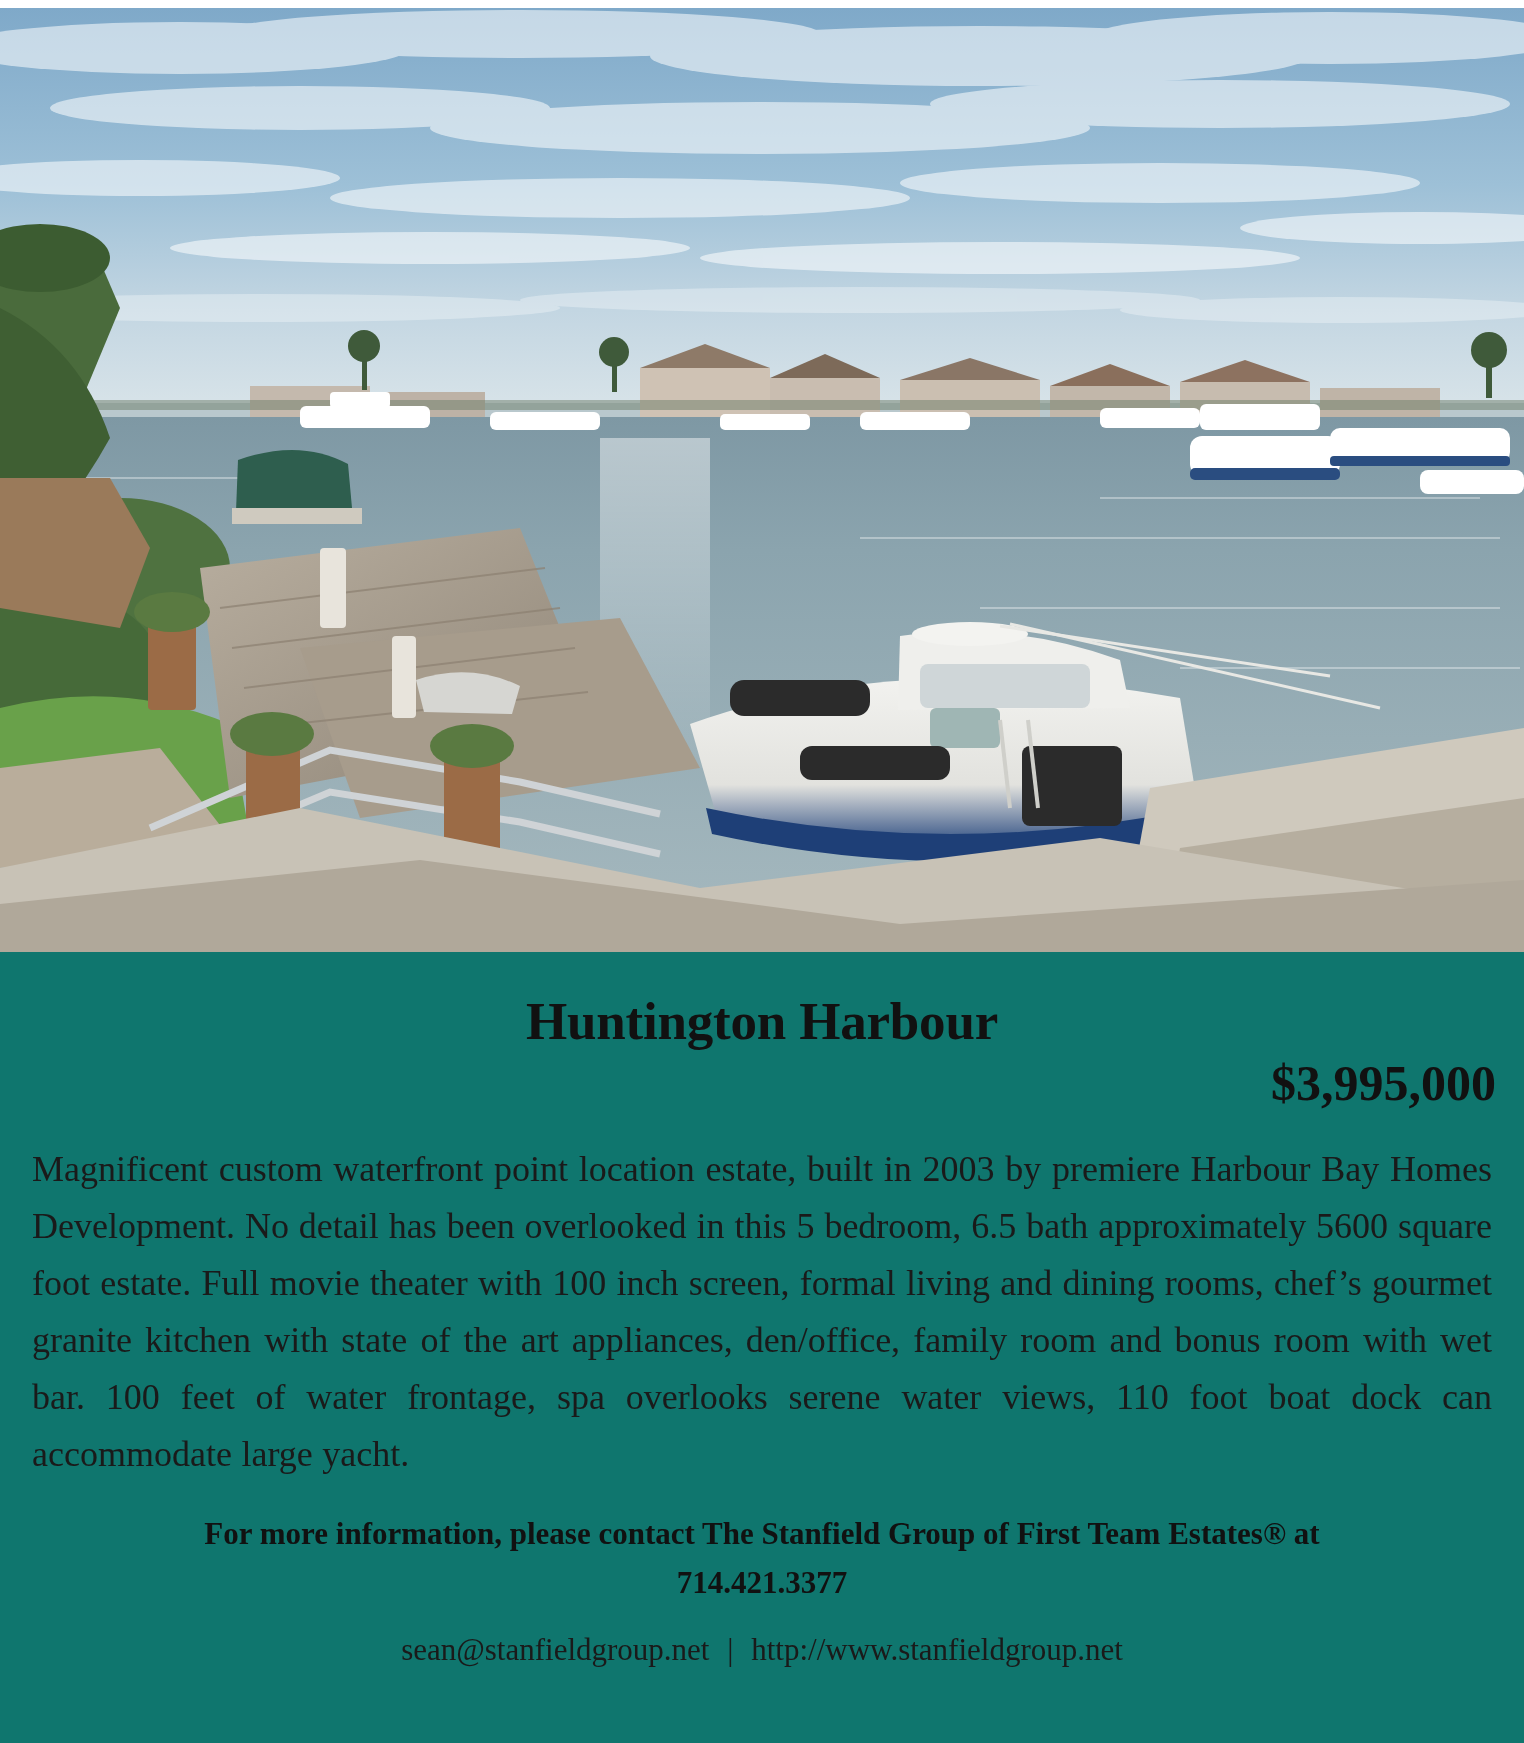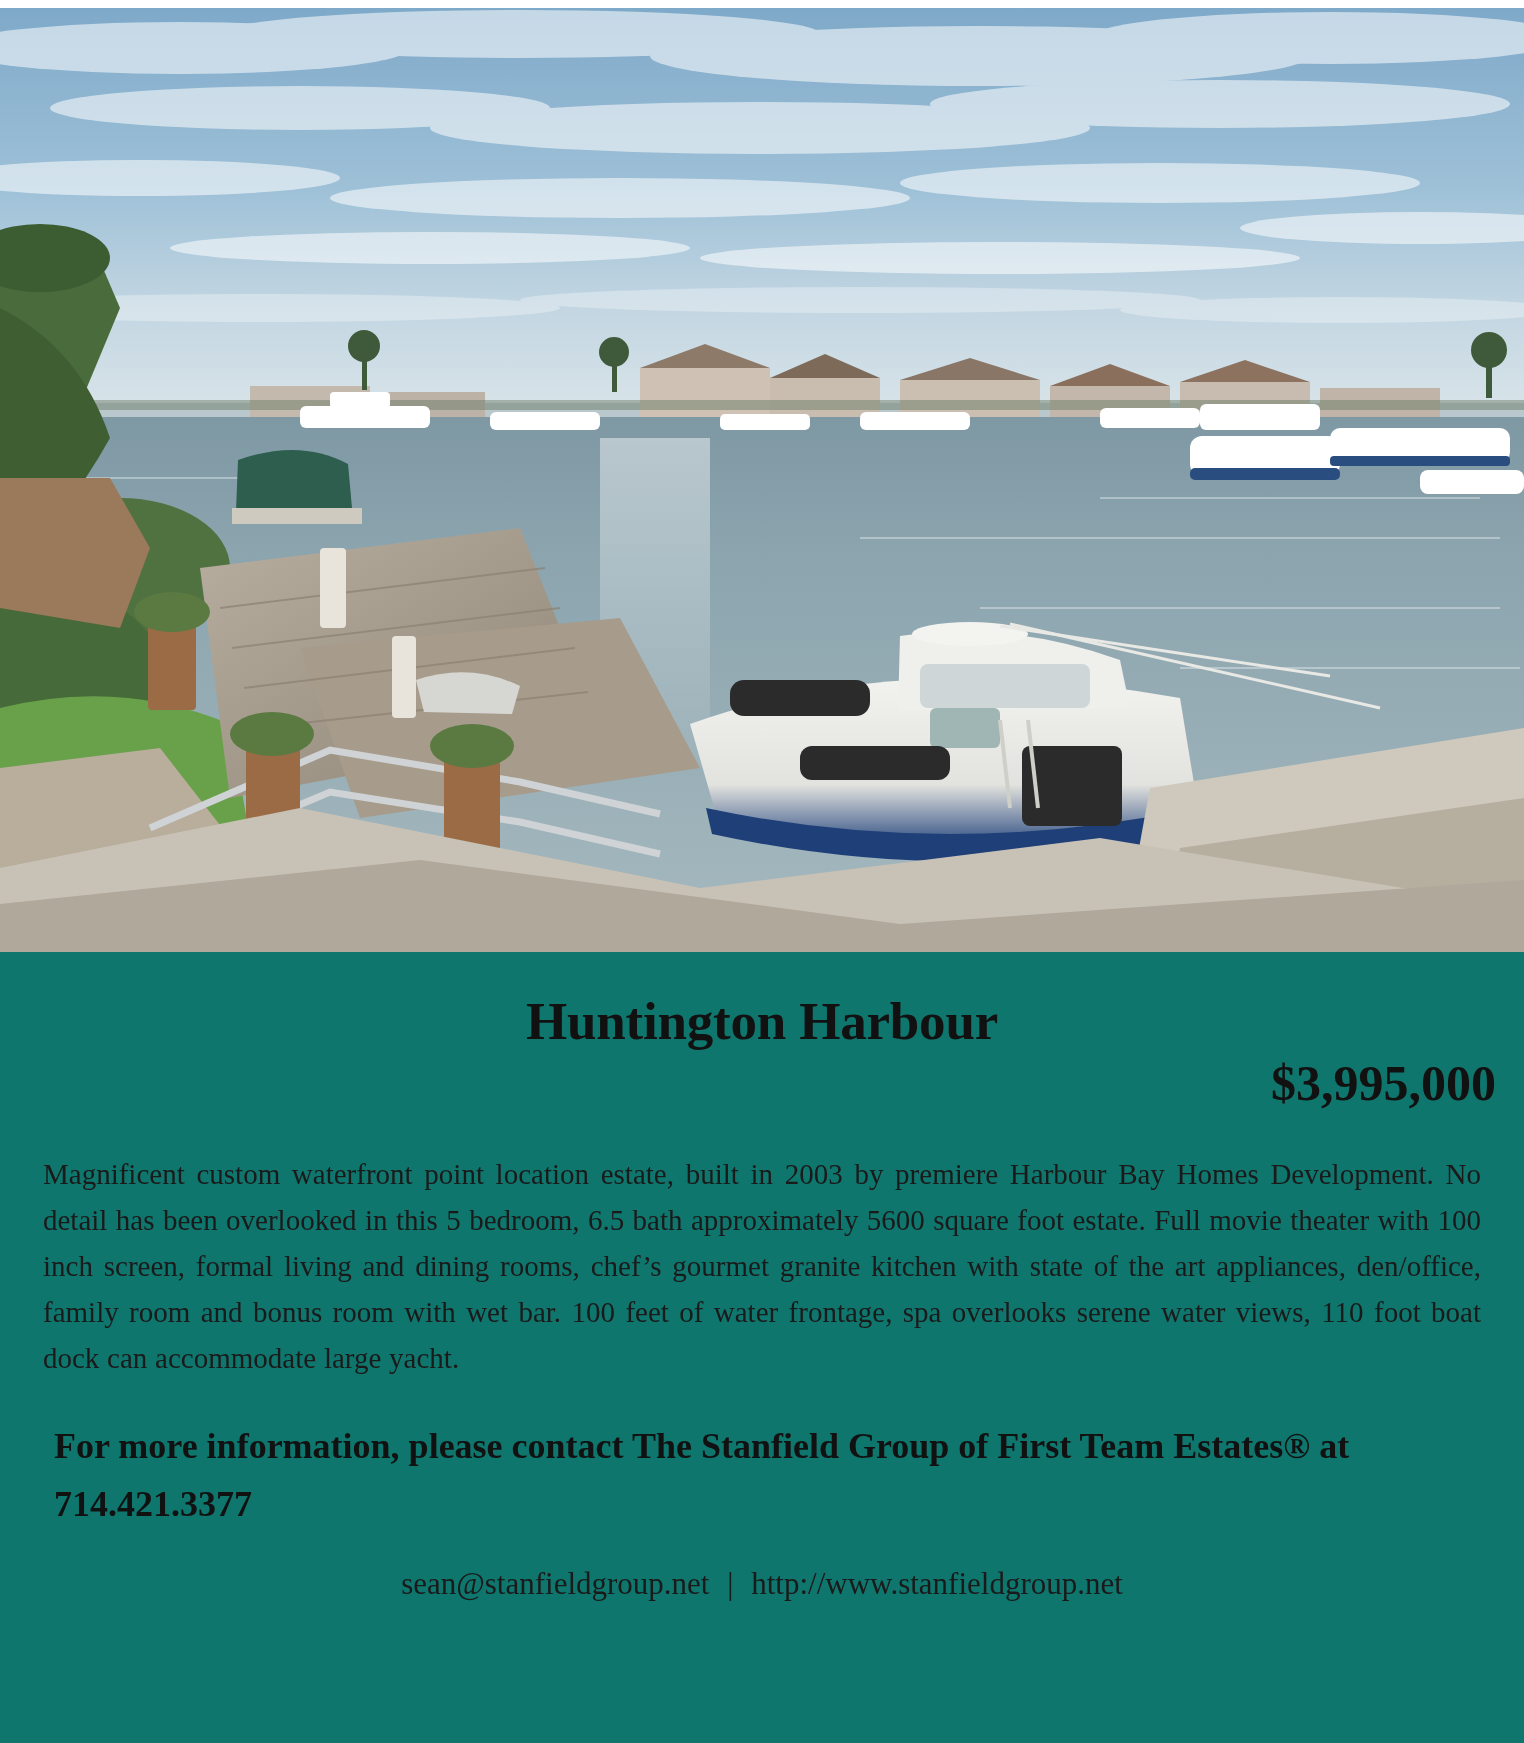--- a/index.html
+++ b/index.html
@@ -62,44 +62,44 @@
     padding-top: 4px;
     text-align: right;
     font-family: "Liberation Serif", serif;
     font-weight: bold;
     font-size: 50px;
     color: #111111;
     line-height: 1.12;
   }
 
   .description {
-    margin: 11px;
+    margin: 0;
     padding: 30px 4px 0 4px;
     font-family: "Liberation Serif", serif;
-    font-size: 29px;
+    font-size: 36px;
     line-height: 1.58;
     color: #1a1a1a;
     text-align: justify;
     text-justify: inter-word;
     word-spacing: 0.5px;
   }
 
   .contact {
     margin: 0;
     padding: 26px 26px 0 26px;
-    text-align: left;
+    text-align: center;
     font-family: "Liberation Serif", serif;
     font-weight: bold;
-    font-size: 36px;
+    font-size: 31px;
     line-height: 1.6;
     color: #111111;
   }
 
   .links {
-    margin: 8px;
+    margin: 0;
     padding-top: 24px;
     text-align: center;
     font-family: "Liberation Serif", serif;
     font-size: 31px;
     color: #1a1a1a;
   }
   .links .sep {
     padding: 0 10px;
     color: #1a1a1a;
   }

